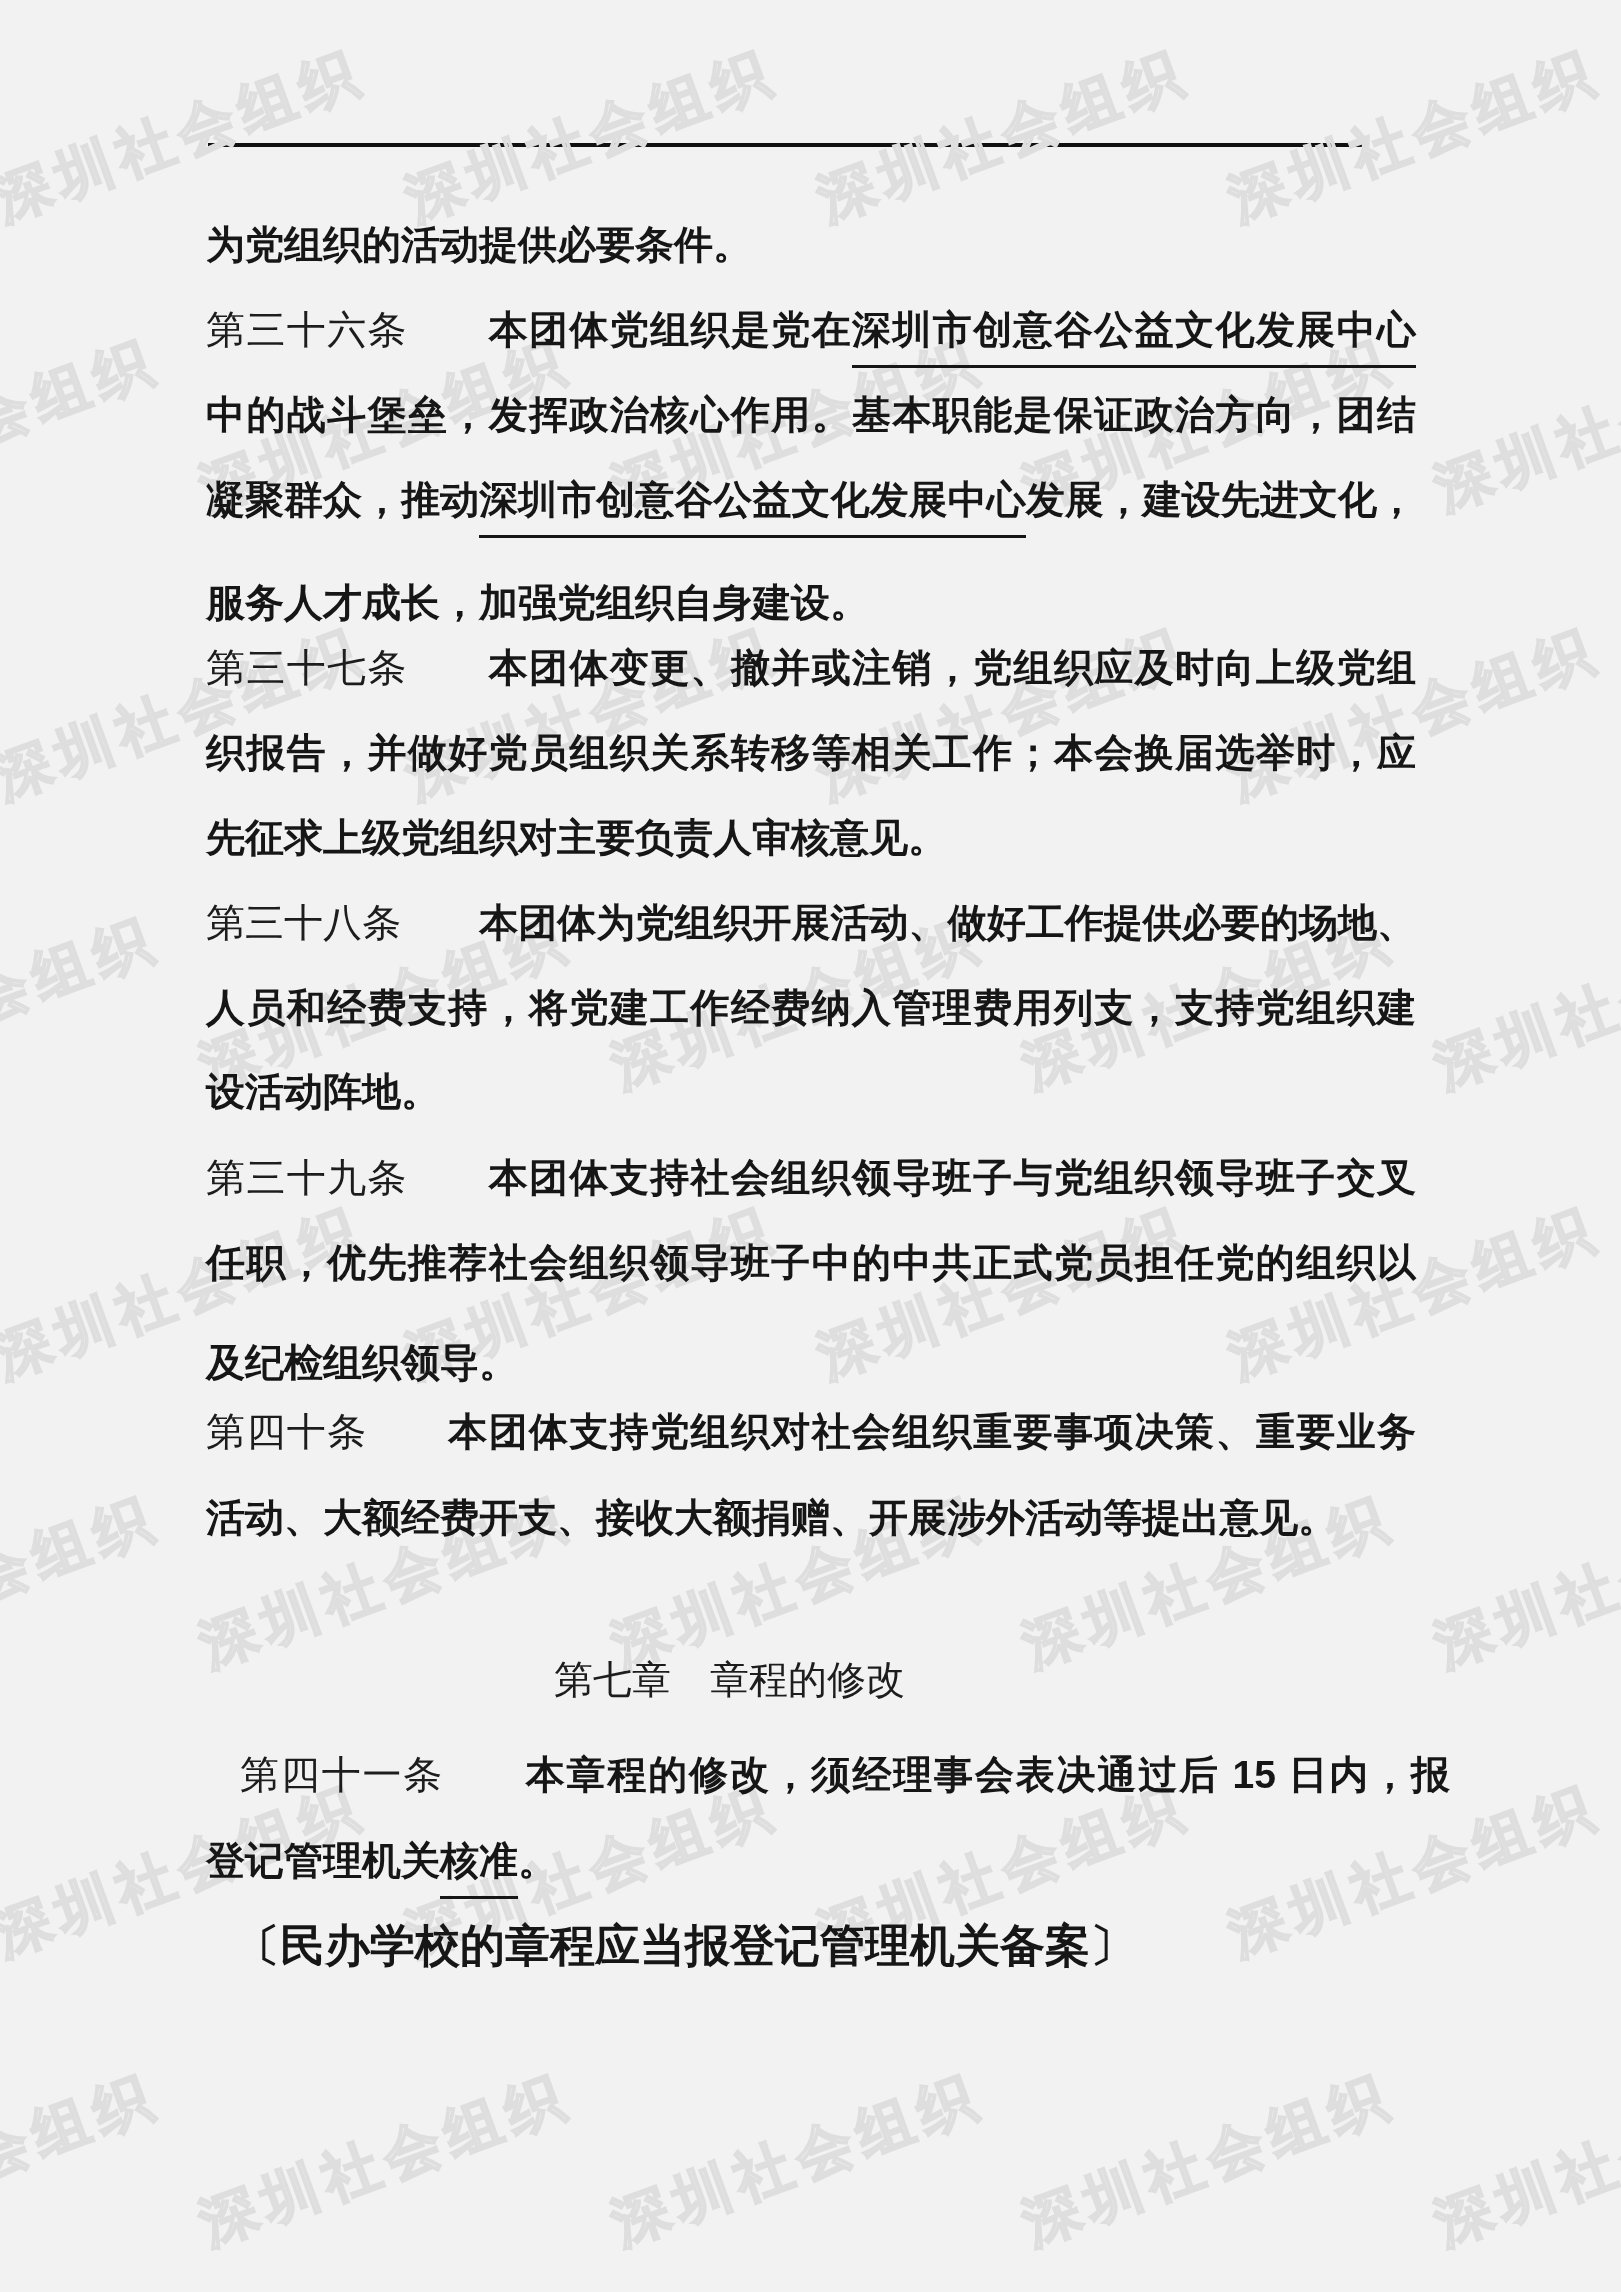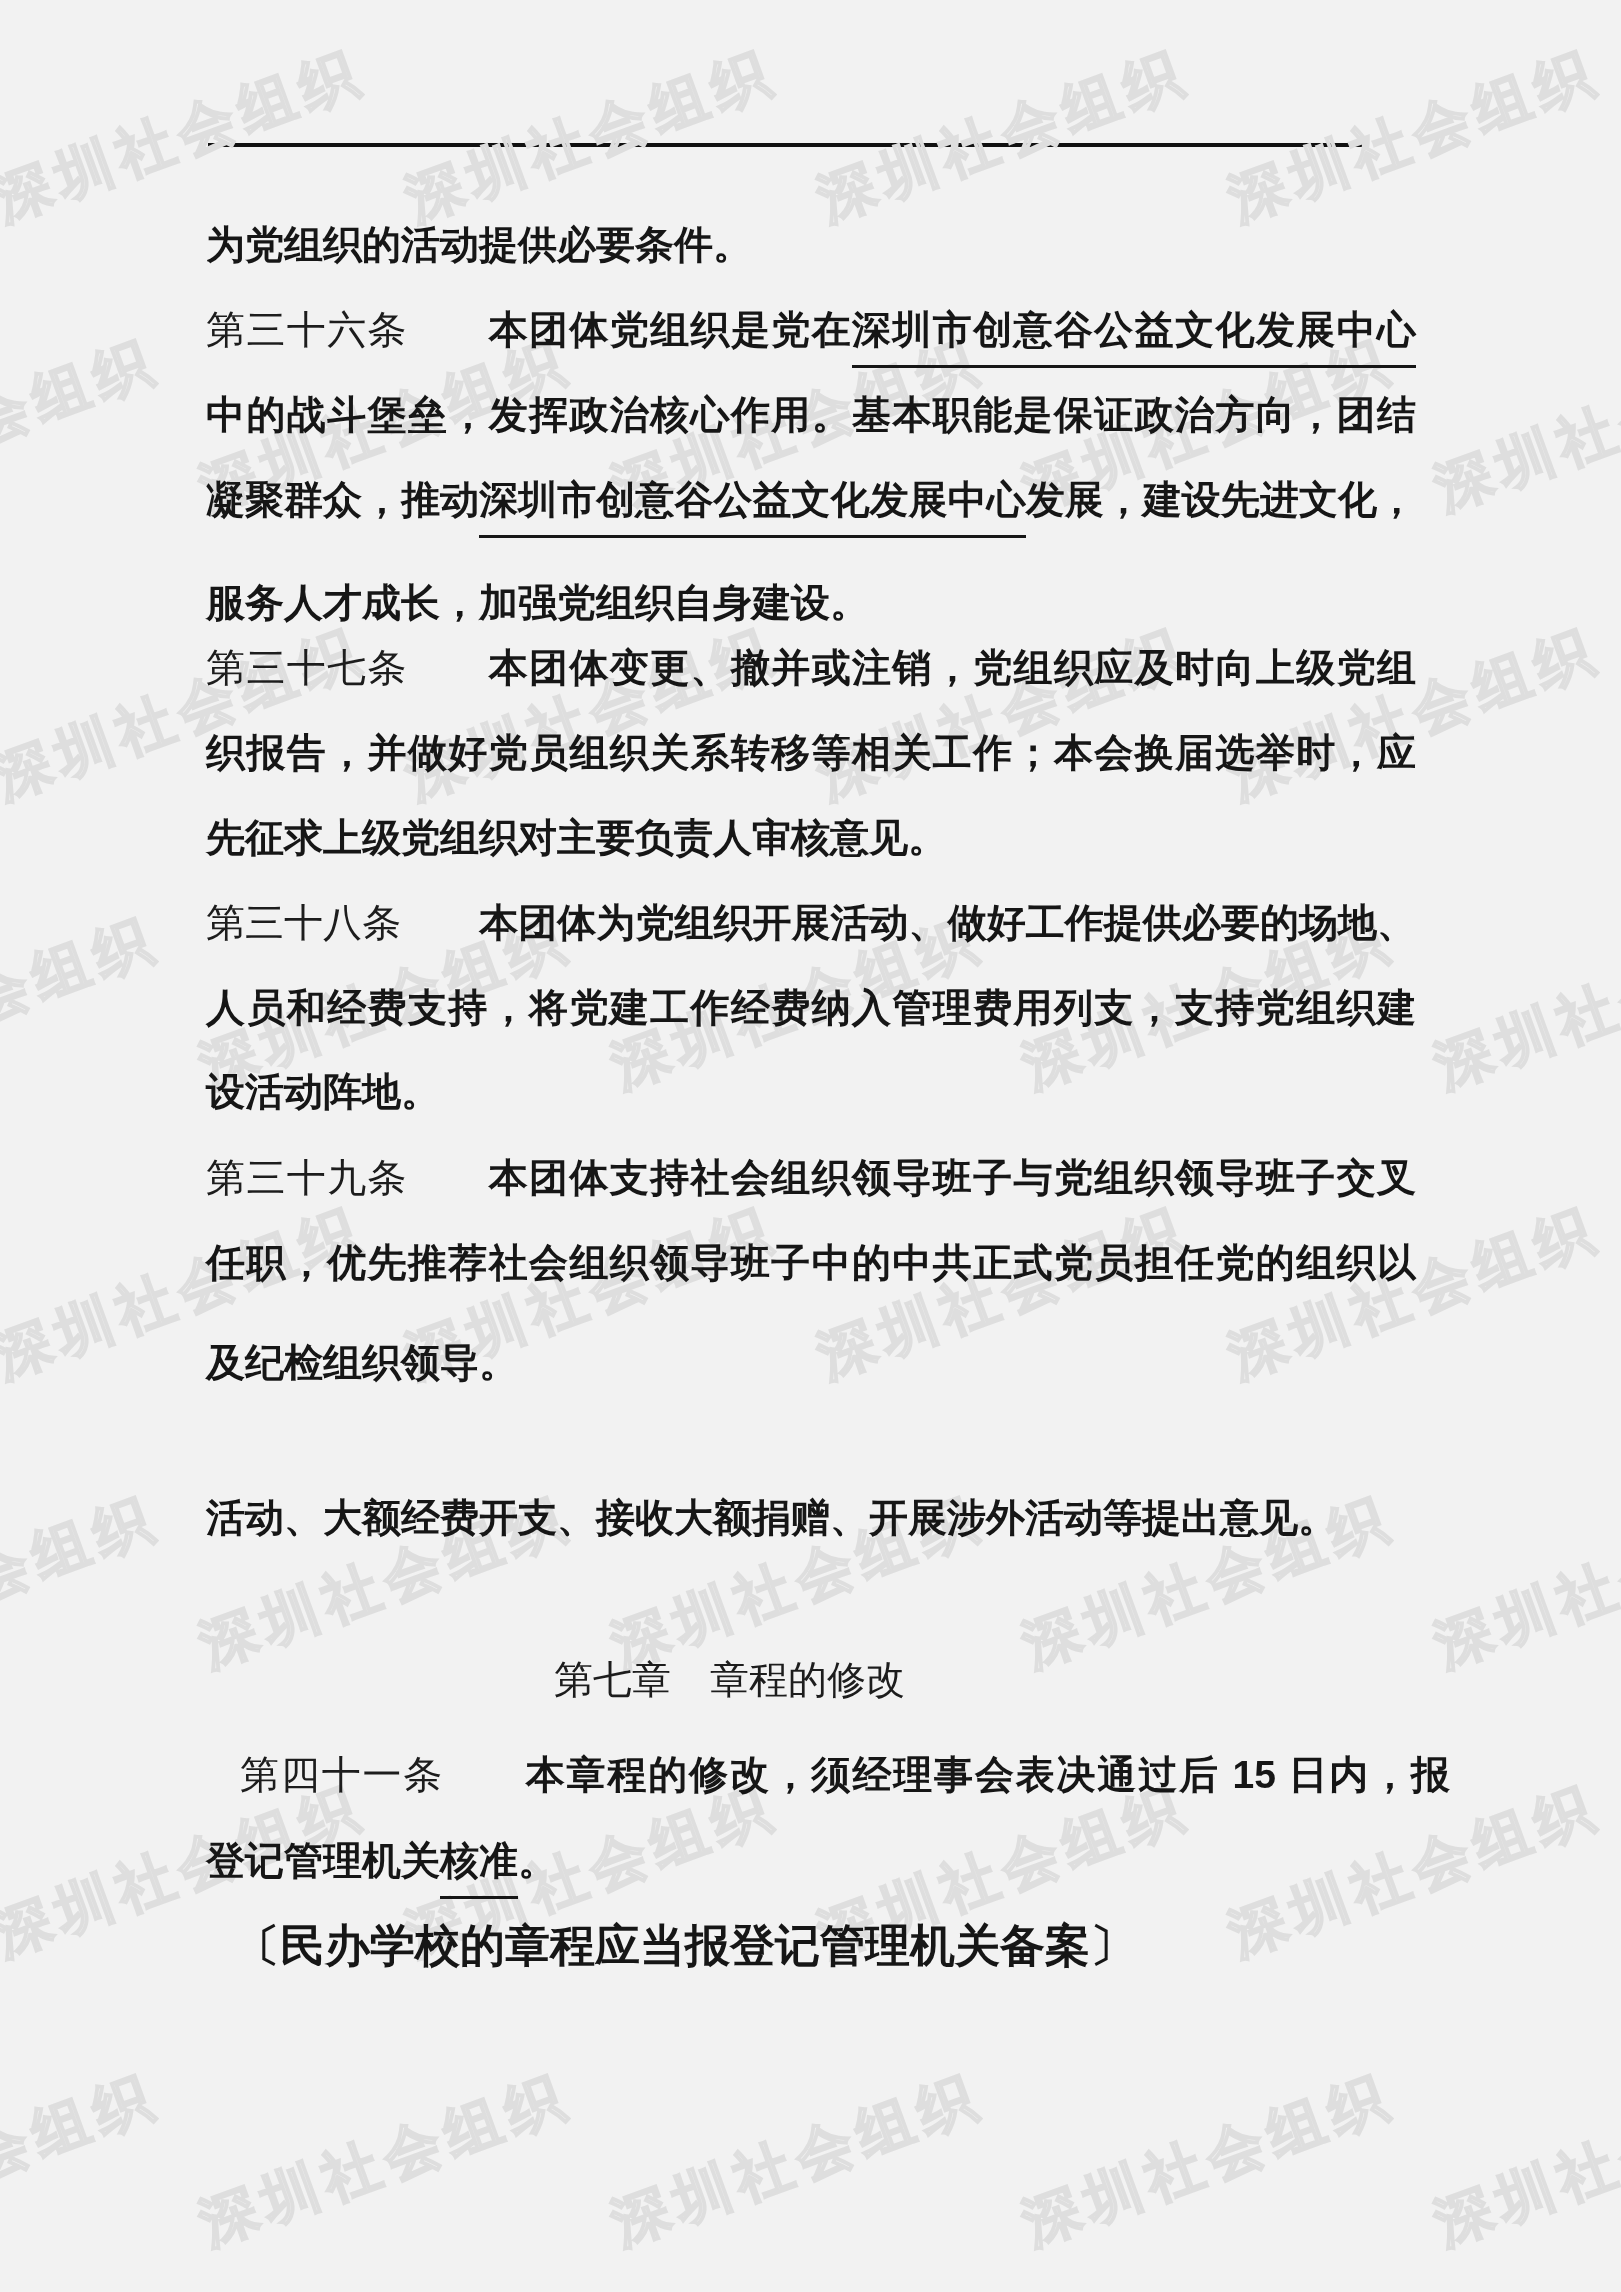--- a/index.html
+++ b/index.html
@@ -90,19 +90,20 @@
     <div class="line left" style="top: 580px;"><span class="seg-body">服务人才成长，加强党组织自身建设。</span></div>
     <div class="line justify" style="top: 645px;"><span class="seg-label">第三十七条</span><span class="seg-label">　　</span><span class="seg-body">本团体变更、撤并或注销，党组织应及时向上级党组</span></div>
     <div class="line left" style="top: 815px;"><span class="seg-body">先征求上级党组织对主要负责人审核意见。</span></div>
     <div class="line justify" style="top: 730px;"><span class="seg-body">织报告，并做好党员组织关系转移等相关工作；本会换届选举时，应</span></div>
     <div class="line justify" style="top: 900px;"><span class="seg-label">第三十八条</span><span class="seg-label">　　</span><span class="seg-body">本团体为党组织开展活动、做好工作提供必要的场地、</span></div>
     <div class="line justify" style="top: 985px;"><span class="seg-body">人员和经费支持，将党建工作经费纳入管理费用列支，支持党组织建</span></div>
     <div class="line left" style="top: 1069px;"><span class="seg-body">设活动阵地。</span></div>
     <div class="line justify" style="top: 1155px;"><span class="seg-label">第三十九条</span><span class="seg-label">　　</span><span class="seg-body">本团体支持社会组织领导班子与党组织领导班子交叉</span></div>
     <div class="line justify" style="top: 1240px;"><span class="seg-body">任职，优先推荐社会组织领导班子中的中共正式党员担任党的组织以</span></div>
     <div class="line left" style="top: 1323px; margin-top: 17px;"><span class="seg-body">及纪检组织领导。</span></div>
+    <div class="line justify" style="top: 1409px;"><span class="seg-label">第四十条</span><span class="seg-label">　　</span><span class="seg-body">本团体支持党组织对社会组织重要事项决策、重要业务</span></div>
     <div class="line left" style="top: 1495px;"><span class="seg-body">活动、大额经费开支、接收大额捐赠、开展涉外活动等提出意见。</span></div>
     <div class="line left" style="top: 1657px; padding-left: 348px;"><span class="seg-label">第七章　章程的修改</span></div>
     <div class="line justify" style="top: 1752px; padding-left: 34px;"><span class="seg-label">第四十一条</span><span class="seg-label">　　</span><span class="seg-body">本章程的修改，须经理事会表决通过后 15 日内，报</span></div>
     <div class="line left" style="top: 1838px;"><span class="seg-body">登记管理机关</span><span class="seg-body u">核准</span><span class="seg-body">。</span></div>
     <div class="line left" style="top: 1919px; padding-left: 29px; font-size: 45px;"><span class="seg-body">〔民办学校的章程应当报登记管理机关备案〕</span></div>
   </div>
 
 
 </body></html>

